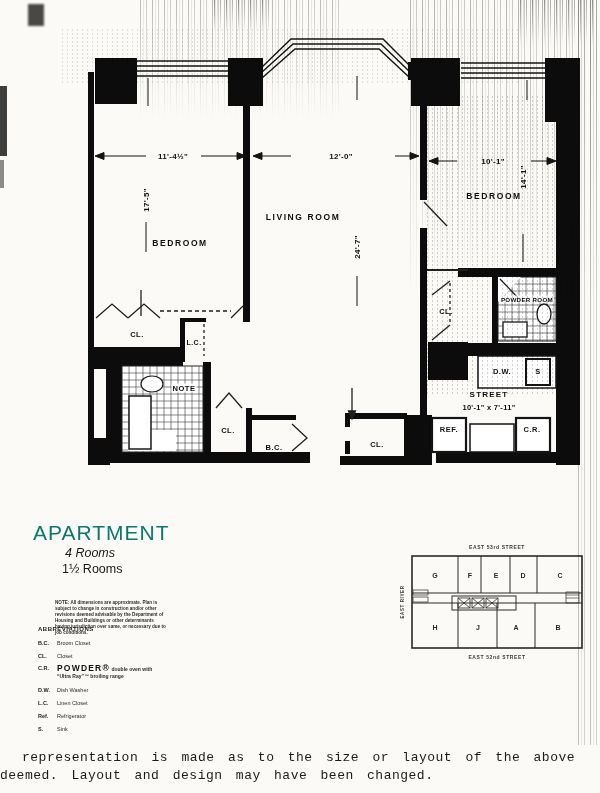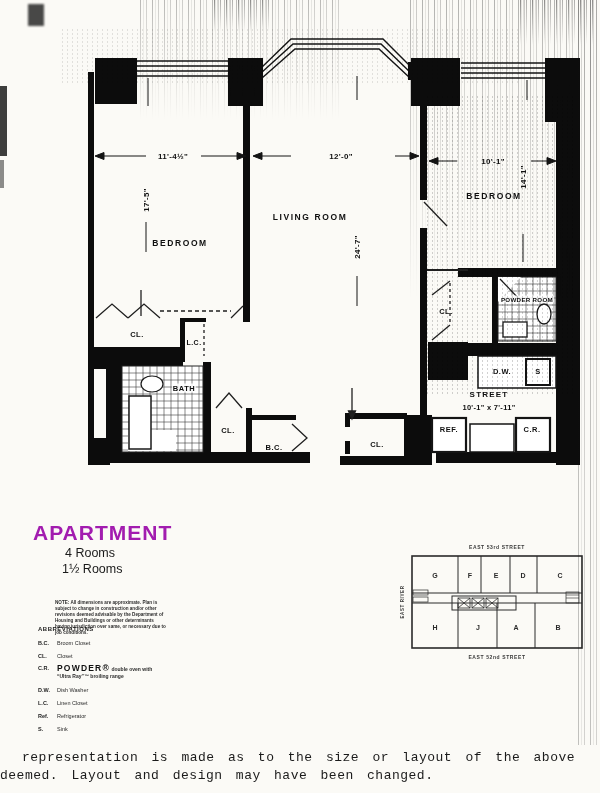--- a/index.html
+++ b/index.html
@@ -13,22 +13,22 @@
   .room{font-size:8.5px;letter-spacing:1.6px;}
   .dim{font-size:8px;letter-spacing:.3px;}
   .vdim{transform:translate(-50%,-50%) rotate(-90deg);}
   .sm{font-size:7.5px;}
   .xs{font-size:6.2px;letter-spacing:.3px;}
   .halo{background:rgba(255,255,255,.85);padding:0 1px;}
   
   .kp-letter{font-family:"Liberation Sans",sans-serif;font-weight:700;font-size:7px;fill:#2a2a2a;}
   .kp-street{font-family:"Liberation Sans",sans-serif;font-weight:700;font-size:5px;fill:#3a3a3a;letter-spacing:.6px;}
   
-  .title{position:absolute;left:33px;top:521px;font-size:21px;font-weight:700;
-         letter-spacing:1px;color:#a21caf;}
+  .title{position:absolute;left:33px;top:521px;font-size:21px;font-weight:400;
+         letter-spacing:1px;color:#0f766e;}
   .subline{position:absolute;font-size:12.5px;color:#1a1a1a;font-weight:400;}
   .note{position:absolute;left:55px;top:600px;width:114px;font-size:4.6px;line-height:1.3;
         font-weight:700;color:#2e2e2e;filter:blur(.35px);}
   .ab-title{position:absolute;left:38px;top:626px;font-size:6px;font-weight:700;
             letter-spacing:.5px;color:#1c1c1c;}
   .ab-abbr{position:absolute;left:38px;font-size:5.5px;font-weight:700;color:#222;}
   .ab-mean{position:absolute;left:57px;font-size:5.5px;font-weight:400;color:#2b2b2b;white-space:nowrap;}
   .brand{font-size:8.5px;font-weight:700;letter-spacing:1.2px;color:#111;}
   .brand-rest{font-size:5px;font-weight:700;color:#2b2b2b;}
   
@@ -159,45 +159,45 @@
     <path d="M146 222V252" fill="none"></path>
     <path d="M357 276V306" fill="none"></path>
     <path d="M523 234V262" fill="none"></path>
   </g>
 </svg>
 
 <div class="lbl room" style="left:180px;top:243px;">BEDROOM</div>
 <div class="lbl dim" style="left:173px;top:156px;">11'-4½"</div>
 <div class="lbl dim vdim" style="left:146px;top:200px;">17'-5"</div>
 
-<div class="lbl room" style="left:310px;top:217px;">LIVING ROOM</div>
+<div class="lbl room" style="left:303px;top:217px;">LIVING ROOM</div>
 <div class="lbl dim" style="left:341px;top:156px;">12'-0"</div>
 <div class="lbl dim vdim" style="left:357px;top:247px;">24'-7"</div>
 
 <div class="lbl room" style="left:494px;top:196px;">BEDROOM</div>
 <div class="lbl dim" style="left:493px;top:161px;">10'-1"</div>
 <div class="lbl dim vdim" style="left:523px;top:177px;">14'-1"</div>
 
 <div class="lbl sm" style="left:137px;top:334px;">CL.</div>
 <div class="lbl sm" style="left:194px;top:342px;font-size:7px;">L.C.</div>
-<div class="lbl sm halo" style="left:184px;top:388px;">BATH</div>
+<div class="lbl sm halo" style="left:184px;top:388px;">NOTE</div>
 <div class="lbl sm" style="left:228px;top:430px;">CL.</div>
 <div class="lbl sm" style="left:274px;top:447px;">B.C.</div>
 <div class="lbl sm" style="left:377px;top:444px;">CL.</div>
 <div class="lbl sm" style="left:446px;top:311px;">CL.</div>
 <div class="lbl xs halo" style="left:527px;top:299px;">POWDER ROOM</div>
 <div class="lbl sm" style="left:502px;top:371px;">D.W.</div>
 <div class="lbl sm" style="left:538px;top:371px;">S</div>
 <div class="lbl sm" style="left:489px;top:394px;font-size:8px;letter-spacing:1.2px;">STREET</div>
 <div class="lbl dim" style="left:489px;top:407px;font-size:7.5px;">10'-1" x 7'-11"</div>
 <div class="lbl sm" style="left:449px;top:429px;">REF.</div>
 <div class="lbl sm" style="left:532px;top:429px;">C.R.</div>
 
 <div class="title">APARTMENT</div>
-<div class="subline" style="left:65px;top:546px;">4 Rooms</div>
+<div class="subline" style="left:65px;top:546px;font-style:italic;">4 Rooms</div>
 <div class="subline" style="left:62px;top:562px;">1½ Rooms</div>
 <div class="note">NOTE: All dimensions are approximate. Plan is subject to change in construction and/or other revisions deemed advisable by the Department of Housing and Buildings or other determinants having jurisdiction over same, or necessary due to job conditions.</div>
 <div class="ab-title">ABBREVIATIONS</div>
 
 <div class="ab-abbr" style="top:640px;">B.C.</div>
 <div class="ab-mean" style="top:640px;">Broom Closet</div>
 
 <div class="ab-abbr" style="top:653px;">CL.</div>
 <div class="ab-mean" style="top:653px;">Closet</div>
 

